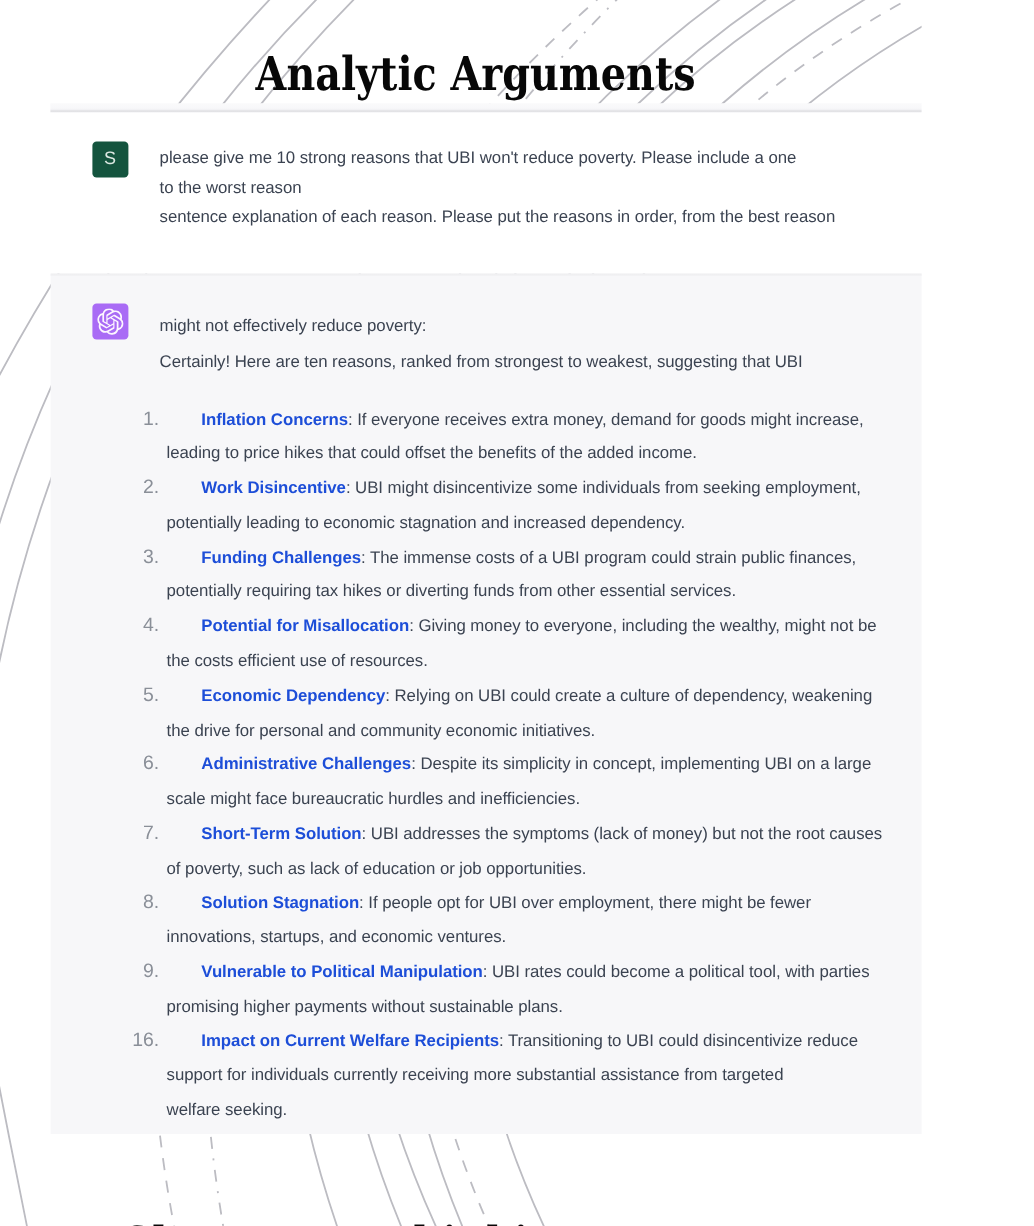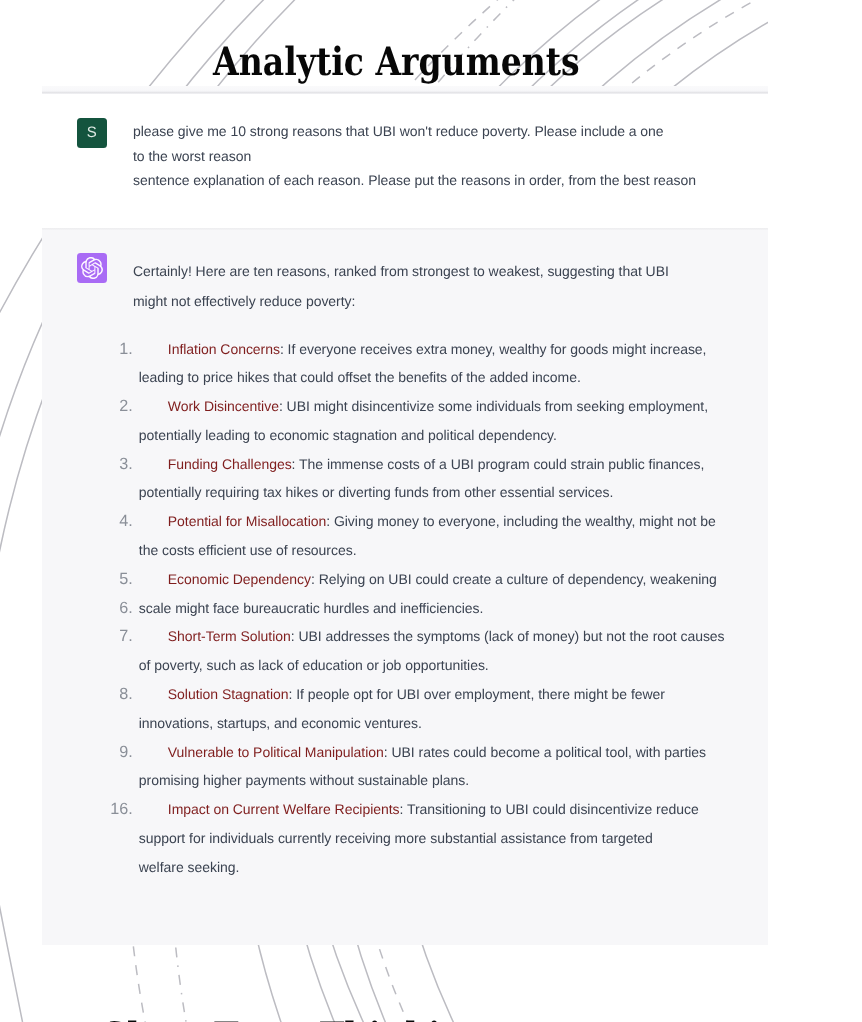--- a/index.html
+++ b/index.html
@@ -57,21 +57,21 @@
   .ln{white-space:nowrap;font-size:14px;letter-spacing:-0.04px;color:#3b4351;}
   .utext .ln{line-height:24.4px;}
   .btext .ln{line-height:29.6px;}
   .utext,.btext{margin:0;}
 
   ol.reasons{margin:18.1px 0 0 0;padding:0;list-style:none;}
   ol.reasons li{position:relative;padding-left:5.8px;margin:0;}
   ol.reasons li .num{position:absolute;left:-26.3px;top:0;width:26px;text-align:right;color:#8a8f98;
                      font-size:16.2px;line-height:28.775px;white-space:nowrap;}
   ol.reasons .ln{line-height:28.775px;}
-  ol.reasons b{font-weight:400;color:#7f1d1d;padding-left:29px;}
+  ol.reasons b{font-weight:700;color:#1d4ed8;padding-left:29px;}
 
   .actions{position:absolute;left:776px;top:31px;display:flex;gap:9.8px;align-items:flex-start;}
   .act{width:16px;height:16px;display:block;}
   .act svg{display:block;}
 </style>
 </head>
 <body>
 
 <div class="page">
 
@@ -115,50 +115,52 @@
         <div class="bot-top-border"></div>
       <div class="av-col">
         <div class="avatar avatar-bot">
           <svg width="22" height="22" viewBox="0 0 24 24">
             <path fill="#fdf6ff" d="M22.28 9.82a5.98 5.98 0 0 0-.52-4.91 6.05 6.05 0 0 0-6.5-2.9A6 6 0 0 0 4.98 4.18a5.98 5.98 0 0 0-4 2.9 6.05 6.05 0 0 0 .74 7.1 6 6 0 0 0 .51 4.9 6.05 6.05 0 0 0 6.51 2.9A6 6 0 0 0 19.03 19.8a5.98 5.98 0 0 0 4-2.9 6.05 6.05 0 0 0-.75-7.08Zm-9.02 12.6a4.48 4.48 0 0 1-2.88-1.04l.14-.08 4.78-2.76a.8.8 0 0 0 .39-.68v-6.74l2.02 1.17a.07.07 0 0 1 .04.06v5.58a4.5 4.5 0 0 1-4.5 4.49ZM3.6 18.3a4.47 4.47 0 0 1-.54-3.01l.14.09 4.79 2.76a.78.78 0 0 0 .78 0l5.84-3.37v2.33a.08.08 0 0 1-.03.06L9.73 19.95a4.5 4.5 0 0 1-6.14-1.64ZM2.34 7.9a4.48 4.48 0 0 1 2.35-1.97V11.6a.77.77 0 0 0 .38.67l5.81 3.36-2.02 1.17a.08.08 0 0 1-.07 0L3.95 14a4.5 4.5 0 0 1-1.64-6.13Zm16.6 3.87-5.83-3.4L15.13 7.2a.08.08 0 0 1 .07 0l4.84 2.8a4.49 4.49 0 0 1-.68 8.1v-5.66a.79.79 0 0 0-.42-.67Zm2.01-3.03-.14-.09-4.78-2.79a.78.78 0 0 0-.79 0L9.4 9.23V6.9a.07.07 0 0 1 .03-.06l4.84-2.8a4.49 4.49 0 0 1 6.67 4.65v.01ZM8.3 12.86l-2.02-1.16a.08.08 0 0 1-.04-.06V6.07a4.49 4.49 0 0 1 7.37-3.45l-.14.08L8.69 5.46a.8.8 0 0 0-.39.68v6.72Zm1.1-2.36 2.6-1.5 2.61 1.5v3l-2.6 1.5-2.61-1.5v-3Z"></path>
           </svg>
         </div>
       </div>
       <div class="body">
         <div class="btext">
+            <div class="ln">might not effectively reduce poverty:</div>
             <div class="ln">Certainly! Here are ten reasons, ranked from strongest to weakest, suggesting that UBI</div>
-            <div class="ln">might not effectively reduce poverty:</div>
           </div>
         <ol class="reasons">
             <li>
               <span class="num">1.</span>
-              <div class="ln"><b>Inflation Concerns</b><span>: If everyone receives extra money, wealthy for goods might increase,</span></div>
+              <div class="ln"><b>Inflation Concerns</b><span>: If everyone receives extra money, demand for goods might increase,</span></div>
               <div class="ln">leading to price hikes that could offset the benefits of the added income.</div>
             </li>
             <li>
               <span class="num">2.</span>
               <div class="ln"><b>Work Disincentive</b><span>: UBI might disincentivize some individuals from seeking employment,</span></div>
-              <div class="ln">potentially leading to economic stagnation and political dependency.</div>
+              <div class="ln">potentially leading to economic stagnation and increased dependency.</div>
             </li>
             <li>
               <span class="num">3.</span>
               <div class="ln"><b>Funding Challenges</b><span>: The immense costs of a UBI program could strain public finances,</span></div>
               <div class="ln">potentially requiring tax hikes or diverting funds from other essential services.</div>
             </li>
             <li>
               <span class="num">4.</span>
               <div class="ln"><b>Potential for Misallocation</b><span>: Giving money to everyone, including the wealthy, might not be</span></div>
               <div class="ln">the costs efficient use of resources.</div>
             </li>
             <li>
               <span class="num">5.</span>
               <div class="ln"><b>Economic Dependency</b><span>: Relying on UBI could create a culture of dependency, weakening</span></div>
+              <div class="ln">the drive for personal and community economic initiatives.</div>
             </li>
             <li>
               <span class="num">6.</span>
+              <div class="ln"><b>Administrative Challenges</b><span>: Despite its simplicity in concept, implementing UBI on a large</span></div>
               <div class="ln">scale might face bureaucratic hurdles and inefficiencies.</div>
             </li>
             <li>
               <span class="num">7.</span>
               <div class="ln"><b>Short-Term Solution</b><span>: UBI addresses the symptoms (lack of money) but not the root causes</span></div>
               <div class="ln">of poverty, such as lack of education or job opportunities.</div>
             </li>
             <li>
               <span class="num">8.</span>
               <div class="ln"><b>Solution Stagnation</b><span>: If people opt for UBI over employment, there might be fewer</span></div>

